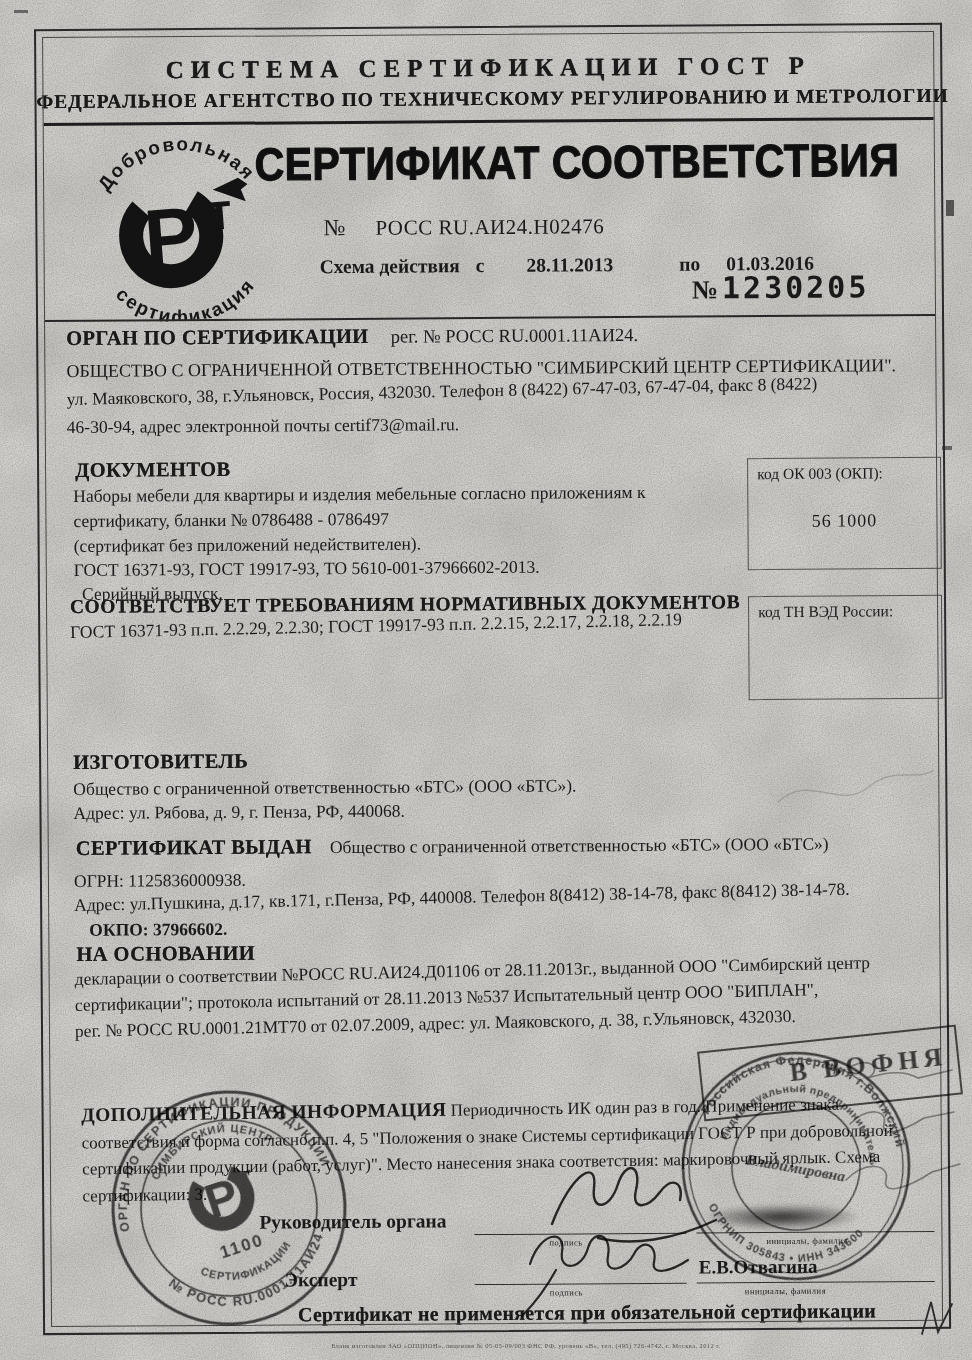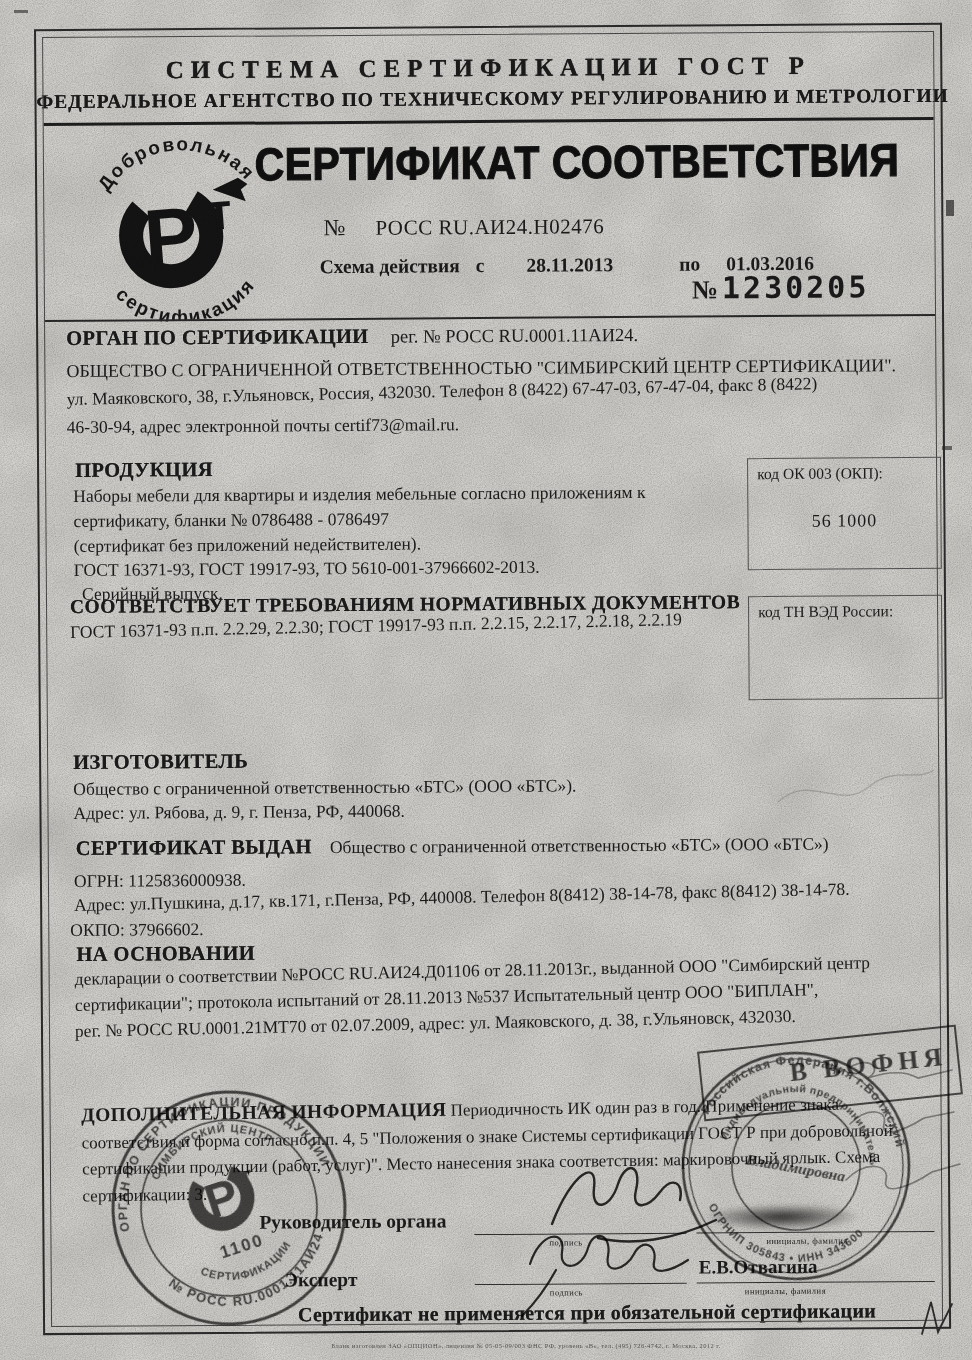--- a/index.html
+++ b/index.html
@@ -115,21 +115,21 @@
     <div class="rule-thin"></div>
 
     <div class="ln" style="left:28px;top:296px;">
       <span class="sec-h">ОРГАН ПО СЕРТИФИКАЦИИ</span>
       <span class="body-t" style="margin-left:18px;font-size:18.5px;">рег. № РОСС RU.0001.11АИ24.</span>
     </div>
     <div class="ln body-t" style="left:28px;top:330px;font-size:18px;">ОБЩЕСТВО С ОГРАНИЧЕННОЙ ОТВЕТСТВЕННОСТЬЮ "СИМБИРСКИЙ ЦЕНТР СЕРТИФИКАЦИИ".</div>
     <div class="ln body-t tiltl" style="left:28px;top:358px;">ул. Маяковского, 38, г.Ульяновск, Россия, 432030. Телефон 8 (8422) 67-47-03, 67-47-04, факс 8 (8422)</div>
     <div class="ln body-t" style="left:28px;top:386px;">46-30-94, адрес электронной почты certif73@mail.ru.</div>
 
-    <div class="ln sec-h" style="left:36px;top:428px;">ПРОДУКЦИЯ</div>
+    <div class="ln sec-h" style="left:36px;top:428px;">ДОКУМЕНТОВ</div>
     <div class="ln body-t" style="left:34px;top:455px;">Наборы мебели для квартиры и изделия мебельные согласно приложениям к</div>
     <div class="ln body-t" style="left:34px;top:480px;">сертификату, бланки № 0786488 - 0786497</div>
     <div class="ln body-t" style="left:34px;top:505px;">(сертификат без приложений недействителен).</div>
     <div class="ln body-t" style="left:34px;top:529px;">ГОСТ 16371-93, ГОСТ 19917-93, ТО 5610-001-37966602-2013.</div>
     <div class="ln body-t" style="left:42px;top:553px;">Серийный выпуск.</div>
 
     <div class="codebox" style="left:708px;top:432px;width:192px;height:110px;">
       <div class="lbl">код ОК 003 (ОКП):</div>
       <div class="val">56 1000</div>
     </div>
@@ -144,21 +144,21 @@
     <div class="ln sec-h" style="left:32px;top:720px;">ИЗГОТОВИТЕЛЬ</div>
     <div class="ln body-t" style="left:32px;top:748px;">Общество с ограниченной ответственностью «БТС» (ООО «БТС»).</div>
     <div class="ln body-t" style="left:32px;top:772px;">Адрес: ул. Рябова, д. 9, г. Пенза, РФ, 440068.</div>
 
     <div class="ln" style="left:34px;top:806px;">
       <span class="sec-h">СЕРТИФИКАТ ВЫДАН</span>
       <span class="body-t" style="margin-left:14px;">Общество с ограниченной ответственностью «БТС» (ООО «БТС»)</span>
     </div>
     <div class="ln body-t" style="left:32px;top:840px;">ОГРН: 1125836000938.</div>
     <div class="ln body-t tiltl" style="left:32px;top:864px;">Адрес: ул.Пушкина, д.17, кв.171, г.Пенза, РФ, 440008. Телефон 8(8412) 38-14-78, факс 8(8412) 38-14-78.</div>
-    <div class="ln body-t" style="left:28px;top:889px;">ОКПО: 37966602.</div>
+    <div class="ln body-t" style="left:47px;top:889px;font-weight:bold;">ОКПО: 37966602.</div>
 
     <div class="ln sec-h" style="left:34px;top:912px;">НА ОСНОВАНИИ</div>
     <div class="ln body-t tiltl" style="left:32px;top:938px;">декларации о соответствии №РОСС RU.АИ24.Д01106 от 28.11.2013г., выданной ООО "Симбирский центр</div>
     <div class="ln body-t tiltl" style="left:32px;top:964px;">сертификации"; протокола испытаний от 28.11.2013 №537 Испытательный центр ООО "БИПЛАН",</div>
     <div class="ln body-t tiltl" style="left:32px;top:990px;">рег. № РОСС RU.0001.21МТ70 от 02.07.2009, адрес: ул. Маяковского, д. 38, г.Ульяновск, 432030.</div>
 
     <div class="addinfo">
       <b>ДОПОЛНИТЕЛЬНАЯ ИНФОРМАЦИЯ</b>
       <span>Периодичность ИК один раз в год. Применение знака соответствия и форма согласно п.п. 4, 5 "Положения о знаке Системы сертификации ГОСТ Р при добровольной сертификации продукции (работ, услуг)". Место нанесения знака соответствия: маркировочный ярлык. Схема сертификации: 3.</span>
     </div>

